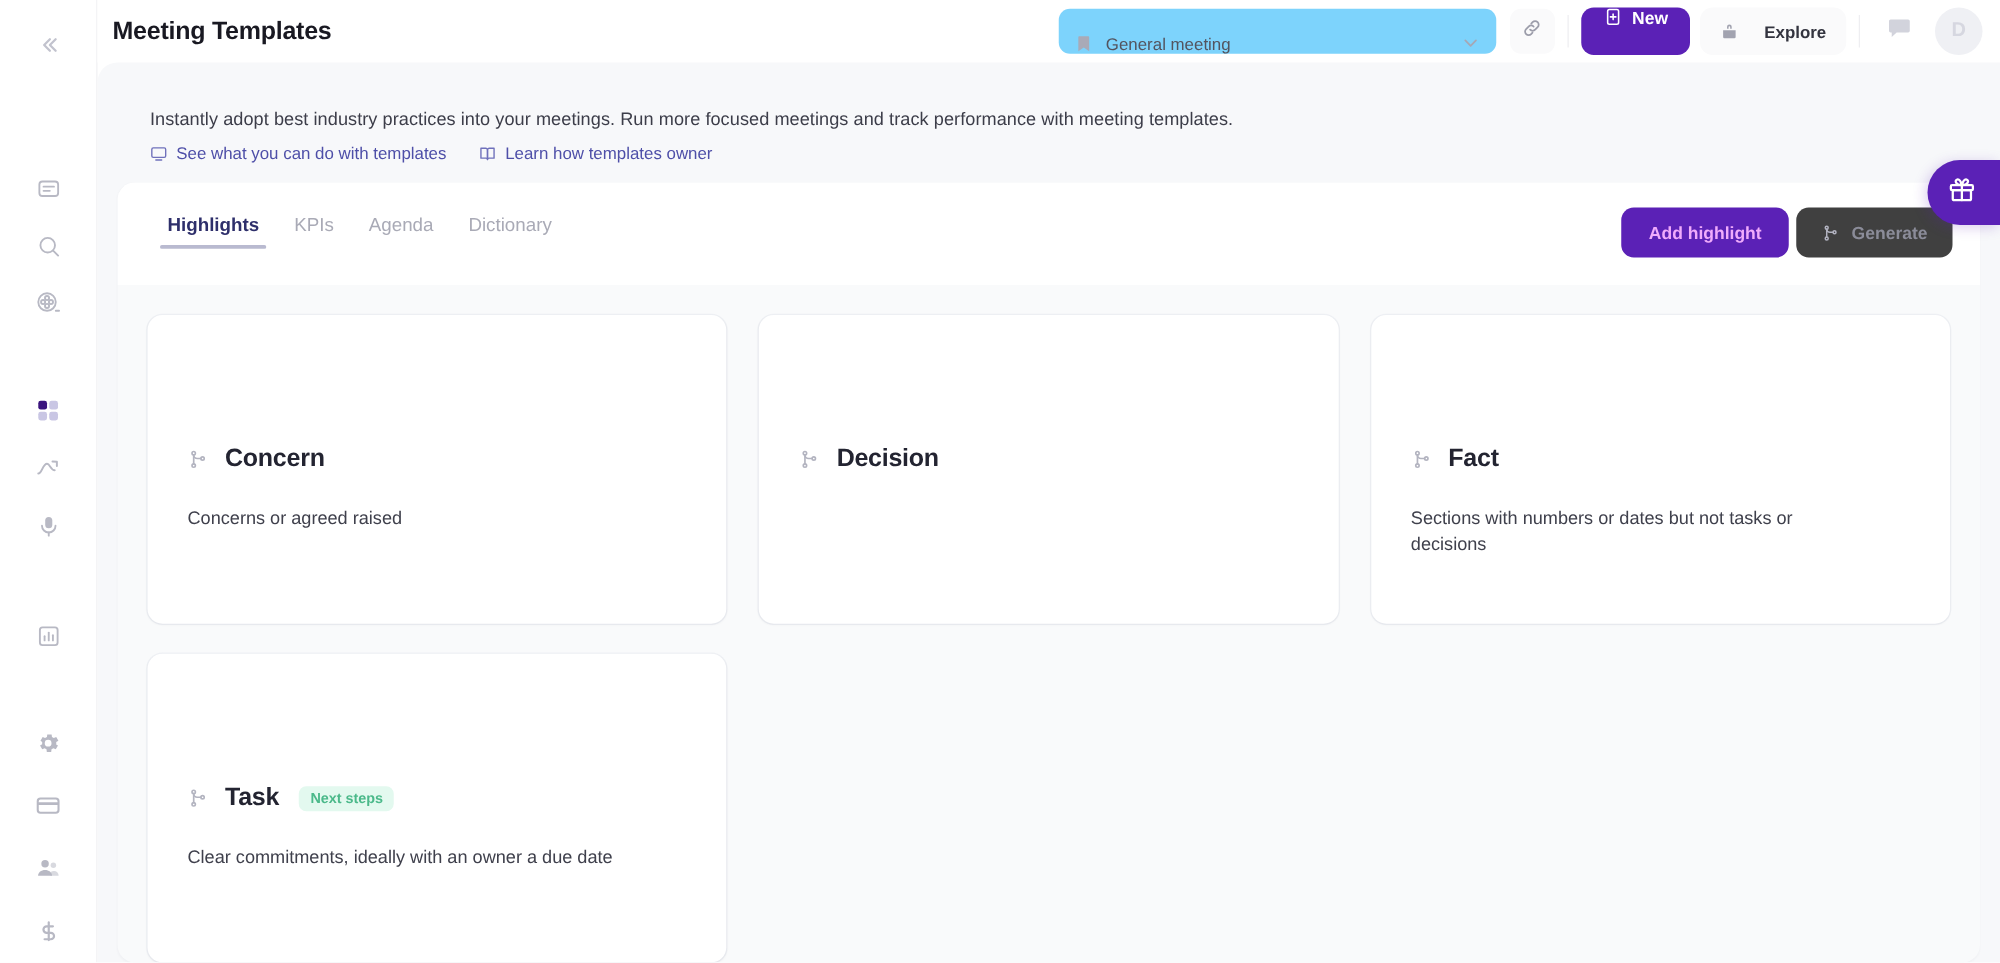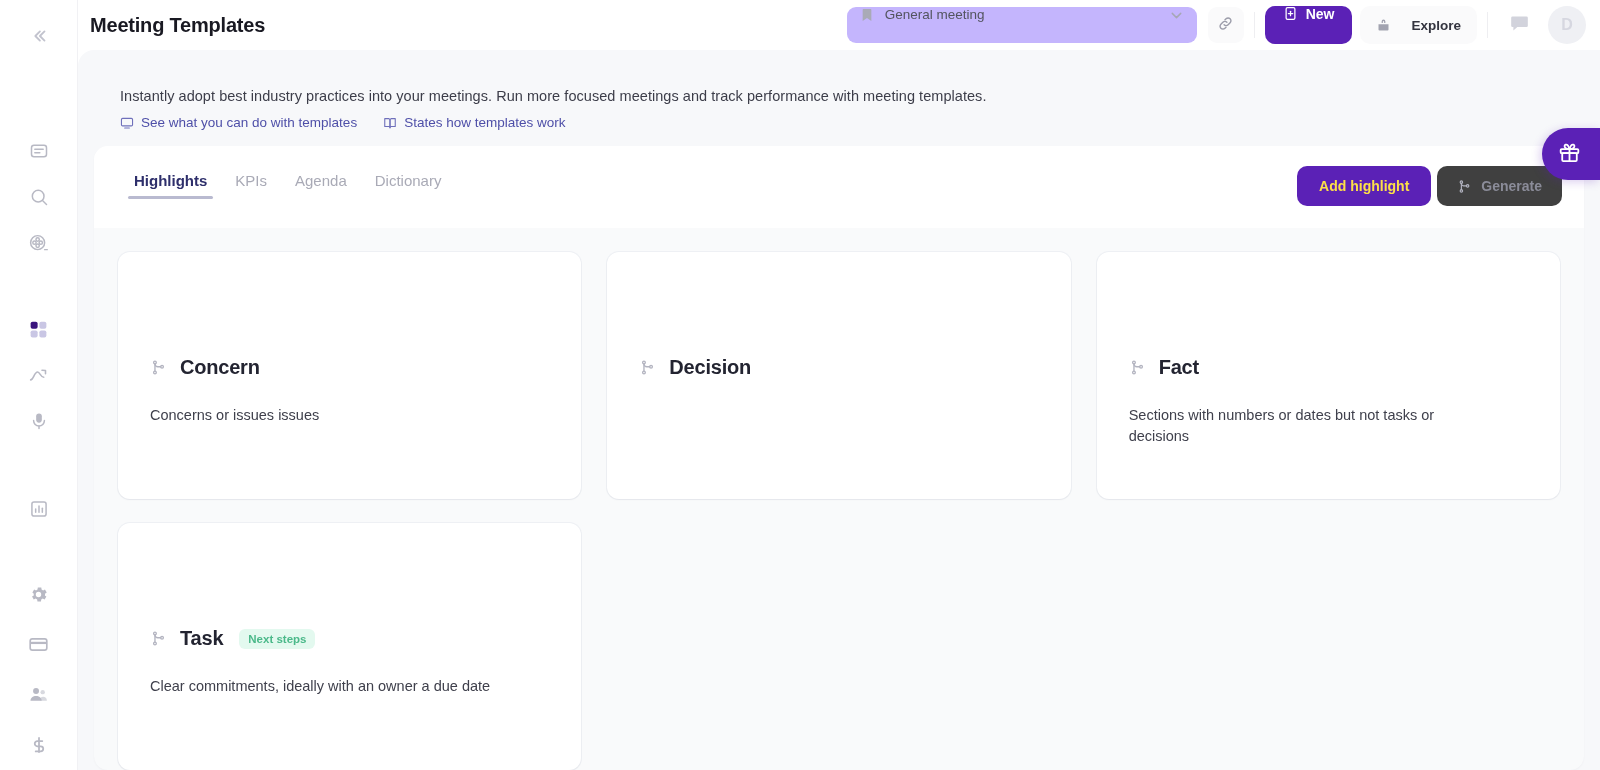--- a/index.html
+++ b/index.html
@@ -39,22 +39,22 @@
     position: absolute; left: 78px; top: 0; right: 0; height: 50px;
     background: #ffffff;
     display: flex; align-items: center; padding: 0 14px 0 0;
   }
   #page-title {
     margin-left: 12px; font-size: 20px; font-weight: 700;
     color: #191922; letter-spacing: -0.2px; white-space: nowrap;
   }
   .hdr-spring { flex: 1 1 auto; }
   .select-pill {
-    height: 36px; border-radius: 9px; background: #c4b5fd;
-    display: flex; align-items: flex-start; gap: 10px;
+    height: 36px; border-radius: 9px; background: #7dd3fc;
+    display: flex; align-items: flex-end; gap: 10px;
     padding: 0 12px; cursor: pointer; color: #4c4d5c; font-size: 13.5px;
   }
   .select-pill .sel-label { flex: 1 1 auto; white-space: nowrap; color: #53545f; }
   .select-pill .chev { color: #a6a7b4; display: flex; }
   #sel-template { width: 350px; margin-left: 8px; }
   #sel-language { width: 272px; margin-left: 11px; }
   .icon-sq {
     width: 36px; height: 36px; border-radius: 9px; background: #fafafb;
     display: flex; align-items: center; justify-content: center;
     margin-left: 11px; cursor: pointer; color: #9c9daa;
@@ -120,21 +120,21 @@
   }
   .tab.is-active { color: #2e2f6b; font-weight: 700; }
   .tab.is-active::after {
     content: ""; position: absolute; left: 4px; right: 4px; bottom: 0;
     height: 3px; border-radius: 2px; background: #b9bad0;
   }
   #panel-actions {
     margin-left: auto; margin-top: 20px; display: flex; align-items: center; gap: 6px;
   }
   .btn-primary {
-    height: 40px; border-radius: 10px; background: #5b21b6; color: #fde047;
+    height: 40px; border-radius: 10px; background: #5b21b6; color: #f0abfc;
     font-size: 14px; font-weight: 700; padding: 0 22px; border: none;
     cursor: pointer; font-family: "Liberation Sans", sans-serif;
   }
   .btn-ghost {
     height: 40px; border-radius: 10px; background: #404040; color: #8b8c99;
     font-size: 14px; font-weight: 600; padding: 0 20px; border: none;
     cursor: pointer; display: flex; align-items: center; gap: 9px;
     font-family: "Liberation Sans", sans-serif;
   }
 
@@ -385,21 +385,21 @@
           <span>See what you can do with templates</span>
         </div>
 
         <div class="banner-link">
           <span class="bl-ico">
             <svg width="14" height="14" viewBox="0 0 24 24" fill="none" stroke="currentColor" stroke-width="1.9" stroke-linecap="round" stroke-linejoin="round">
               <path d="M3 4.5h6.5A2.5 2.5 0 0 1 12 7v13a2 2 0 0 0-2-2H3z"></path>
               <path d="M21 4.5h-6.5A2.5 2.5 0 0 0 12 7v13a2 2 0 0 1 2-2h7z"></path>
             </svg>
           </span>
-          <span>States how templates work</span>
+          <span>Learn how templates owner</span>
         </div>
 
       </div>
     </div>
 
     <div id="panel">
 
       <div id="panel-head">
         <div id="tabs">
           <div class="tab is-active">
@@ -441,21 +441,21 @@
               <svg width="17" height="17" viewBox="0 0 24 24" fill="none" stroke="currentColor" stroke-width="1.9" stroke-linecap="round" stroke-linejoin="round">
                 <circle cx="7" cy="5" r="1.9"></circle>
                   <circle cx="7" cy="19" r="1.9"></circle>
                   <circle cx="17" cy="11" r="1.9"></circle>
                 <path d="M7 6.9v10.2"></path>
                   <path d="M15.1 11H11A4 4 0 0 1 7 7"></path>
               </svg>
             </span>
             <span class="hl-title">Concern</span>
           </div>
-          <div class="hl-desc">Concerns or issues issues</div>
+          <div class="hl-desc">Concerns or agreed raised</div>
         </div>
 
         <div class="hl-card">
           <div class="hl-head">
             <span class="hl-ico">
               <svg width="17" height="17" viewBox="0 0 24 24" fill="none" stroke="currentColor" stroke-width="1.9" stroke-linecap="round" stroke-linejoin="round">
                 <circle cx="7" cy="5" r="1.9"></circle>
                   <circle cx="7" cy="19" r="1.9"></circle>
                   <circle cx="17" cy="11" r="1.9"></circle>
                 <path d="M7 6.9v10.2"></path>

